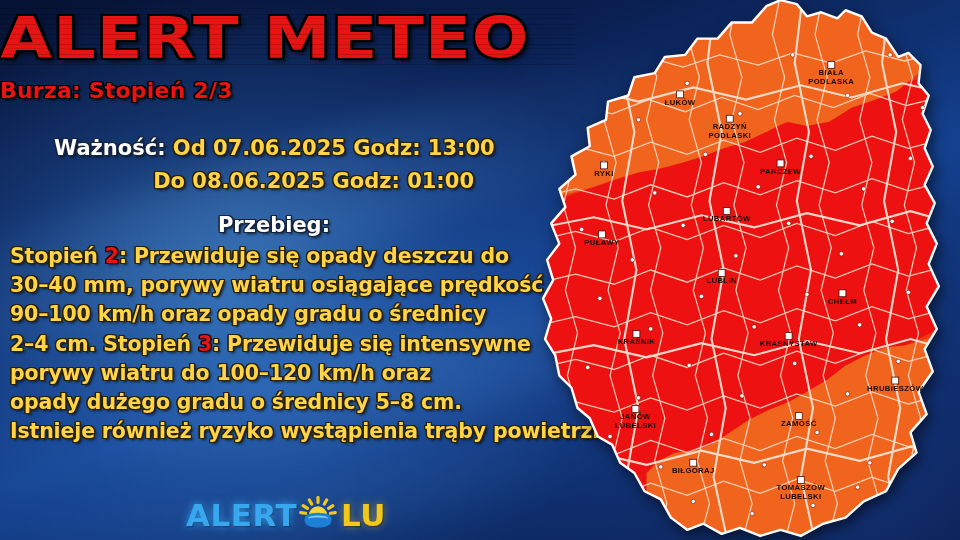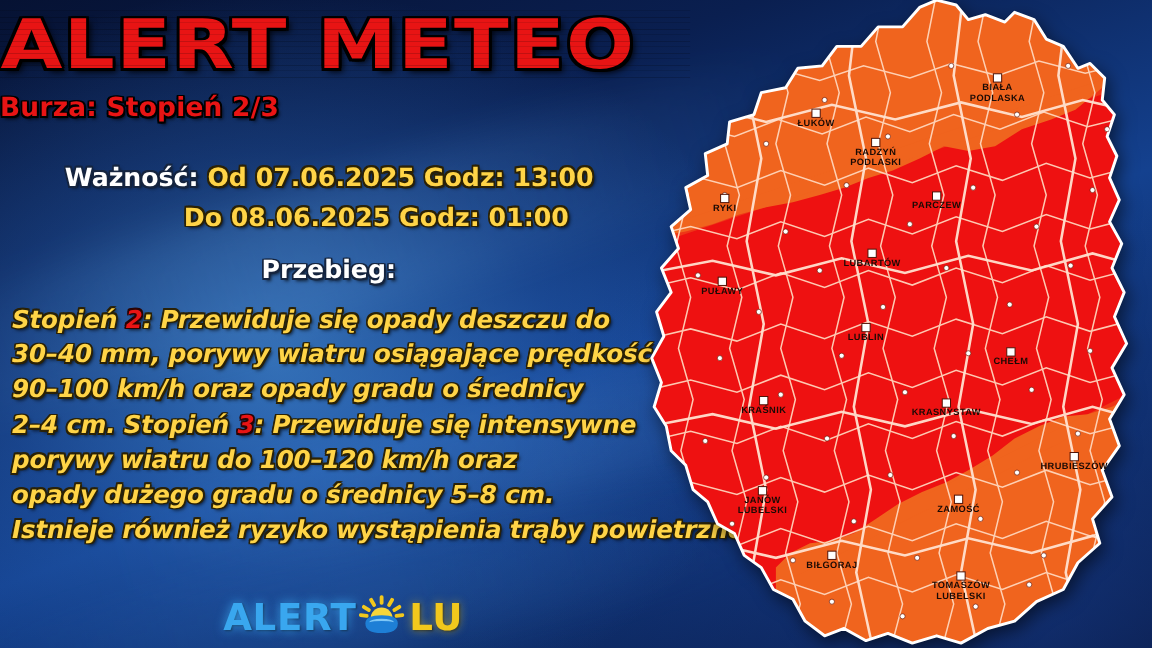--- a/index.html
+++ b/index.html
@@ -88,21 +88,21 @@
 
   .przebieg{
     position:absolute;left:0;top:213px;width:548px;text-align:center;
     font-family:"DejaVu Sans", sans-serif;
     font-size:21px;font-weight:bold;color:#ffffff;
     text-shadow:-1.3px 0 0 #16253f,1.3px 0 0 #16253f,0 -1.3px 0 #16253f,0 1.3px 0 #16253f,
       -1.3px -1.3px 0 #16253f,1.3px -1.3px 0 #16253f,-1.3px 1.3px 0 #16253f,1.3px 1.3px 0 #16253f,
       2px 2px 3px rgba(0,0,0,.75);
   }
 
-  #body-lines{position:absolute;left:10px;top:252px;width:634px;font-style:italic;}
+  #body-lines{position:absolute;left:10px;top:242px;width:634px;}
   .bline{
     font-family:"DejaVu Sans", sans-serif;
     font-size:20.5px;font-weight:bold;line-height:29.2px;
     color:#ffd447;white-space:nowrap;letter-spacing:-.15px;
     text-shadow:-1.3px 0 0 #2b2206,1.3px 0 0 #2b2206,0 -1.3px 0 #2b2206,0 1.3px 0 #2b2206,
       -1.3px -1.3px 0 #2b2206,1.3px -1.3px 0 #2b2206,-1.3px 1.3px 0 #2b2206,1.3px 1.3px 0 #2b2206,
       2px 2px 3px rgba(0,0,0,.75);
   }
   .deg{
     color:#e81414;

